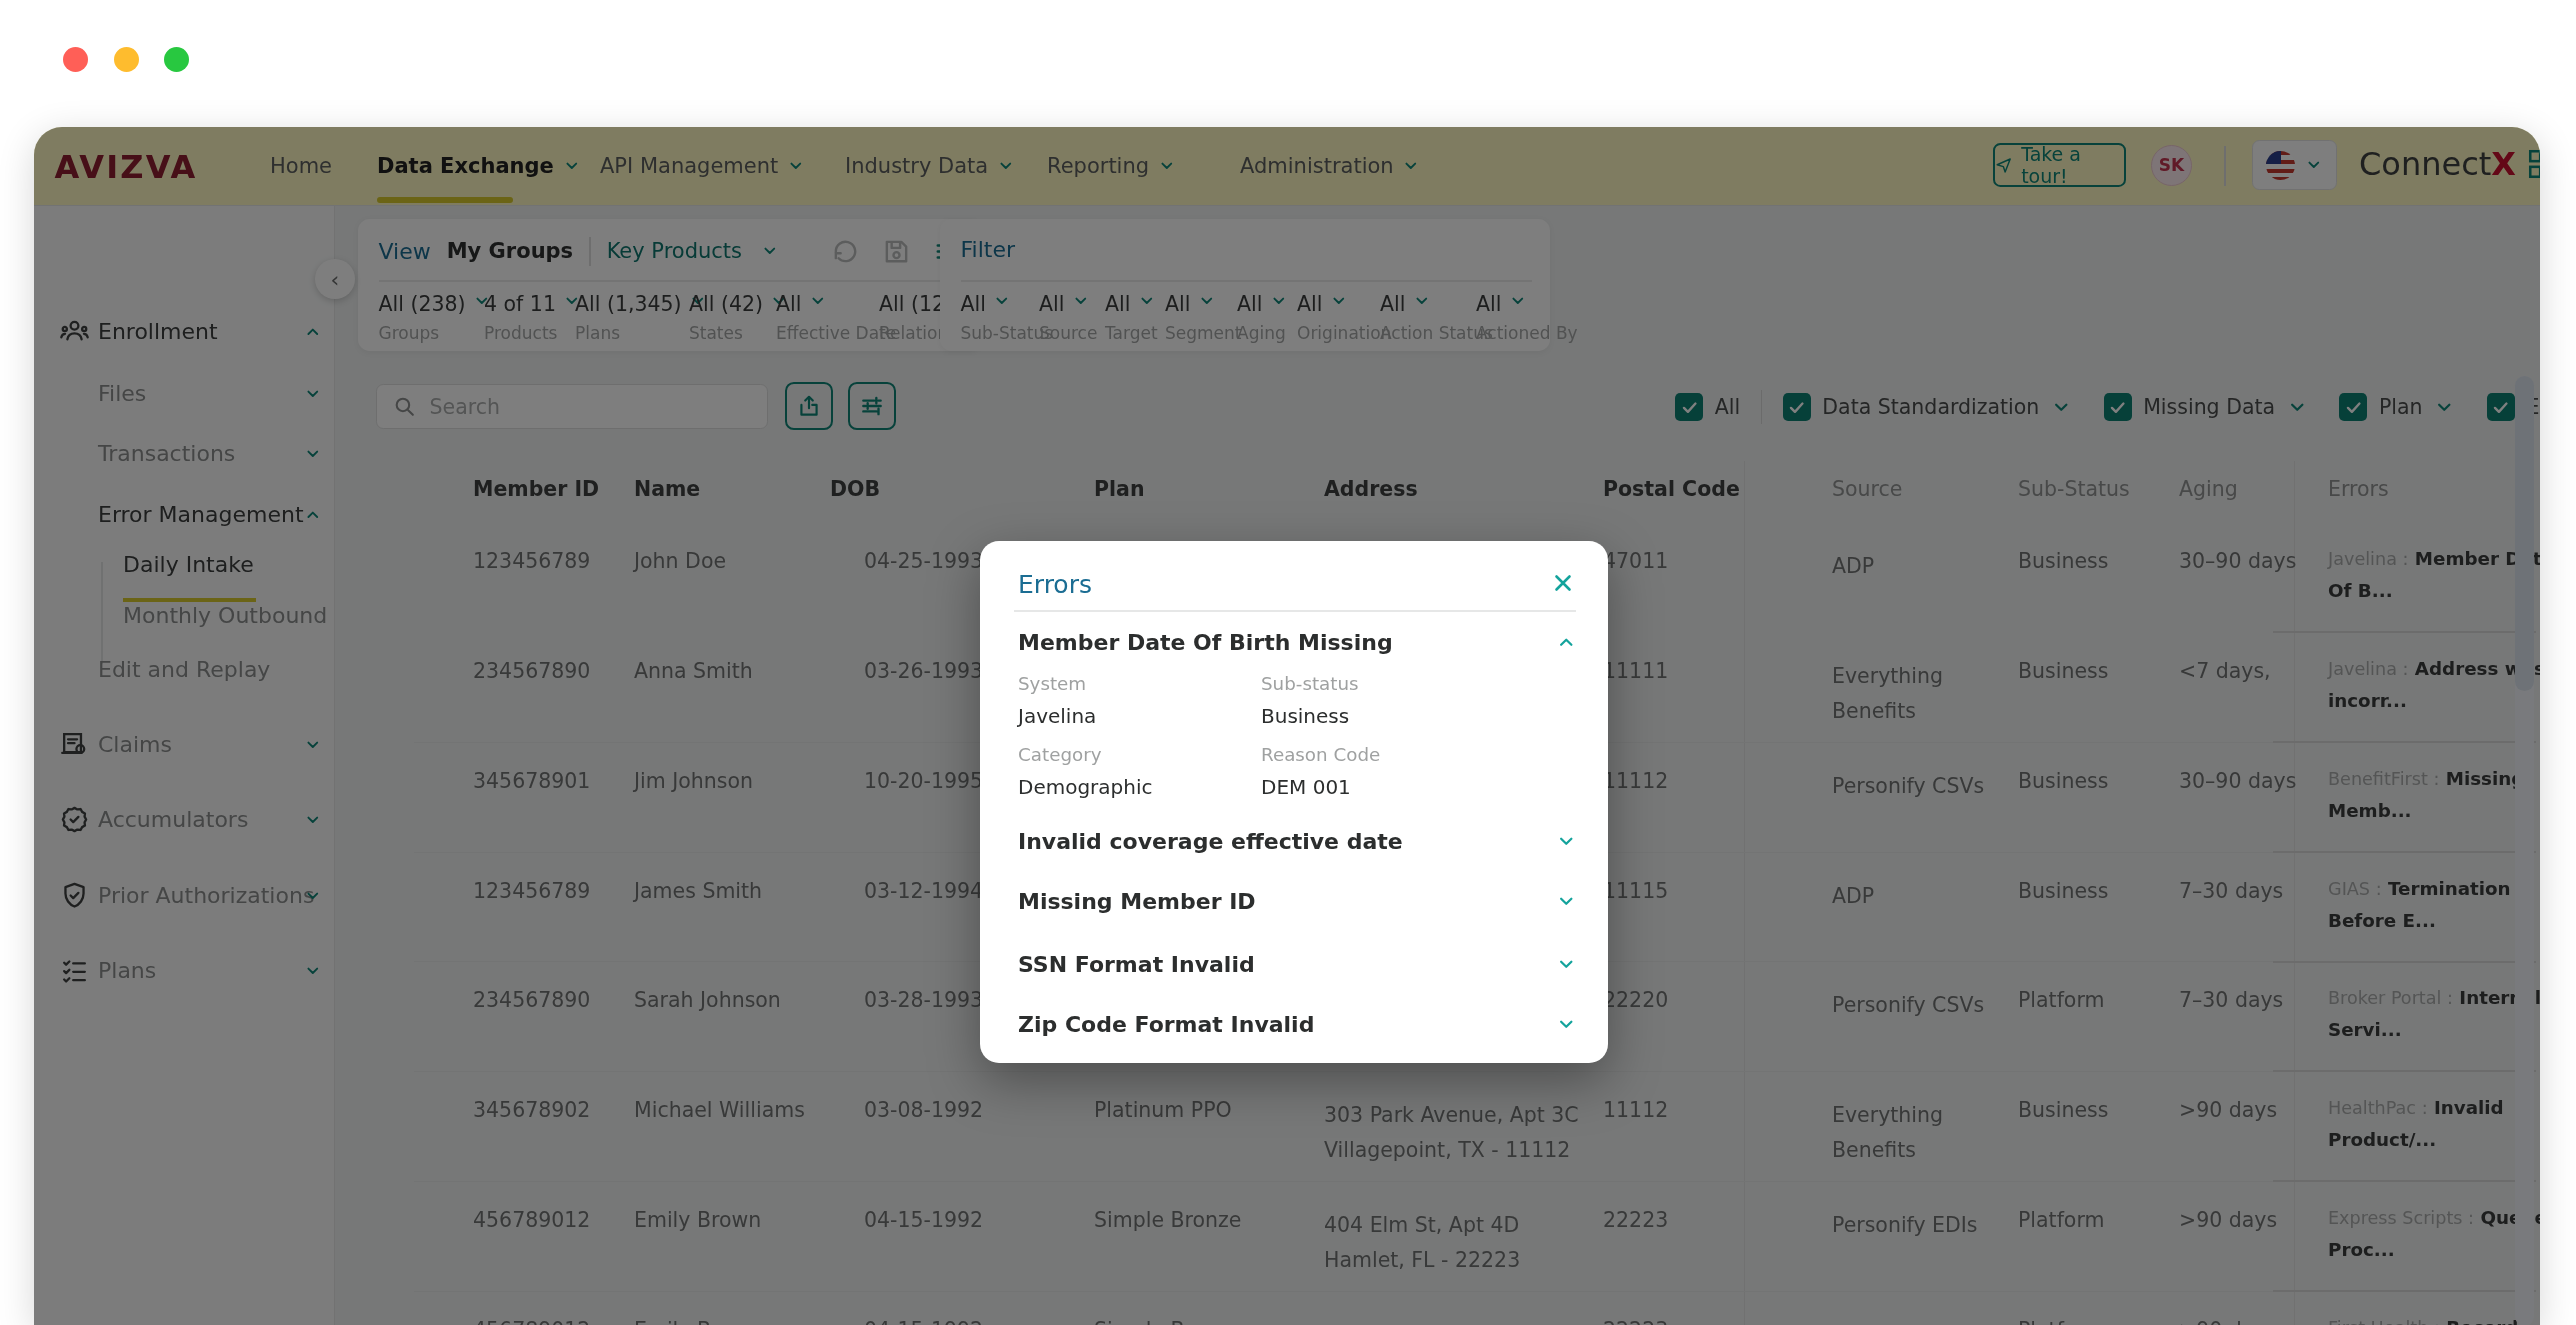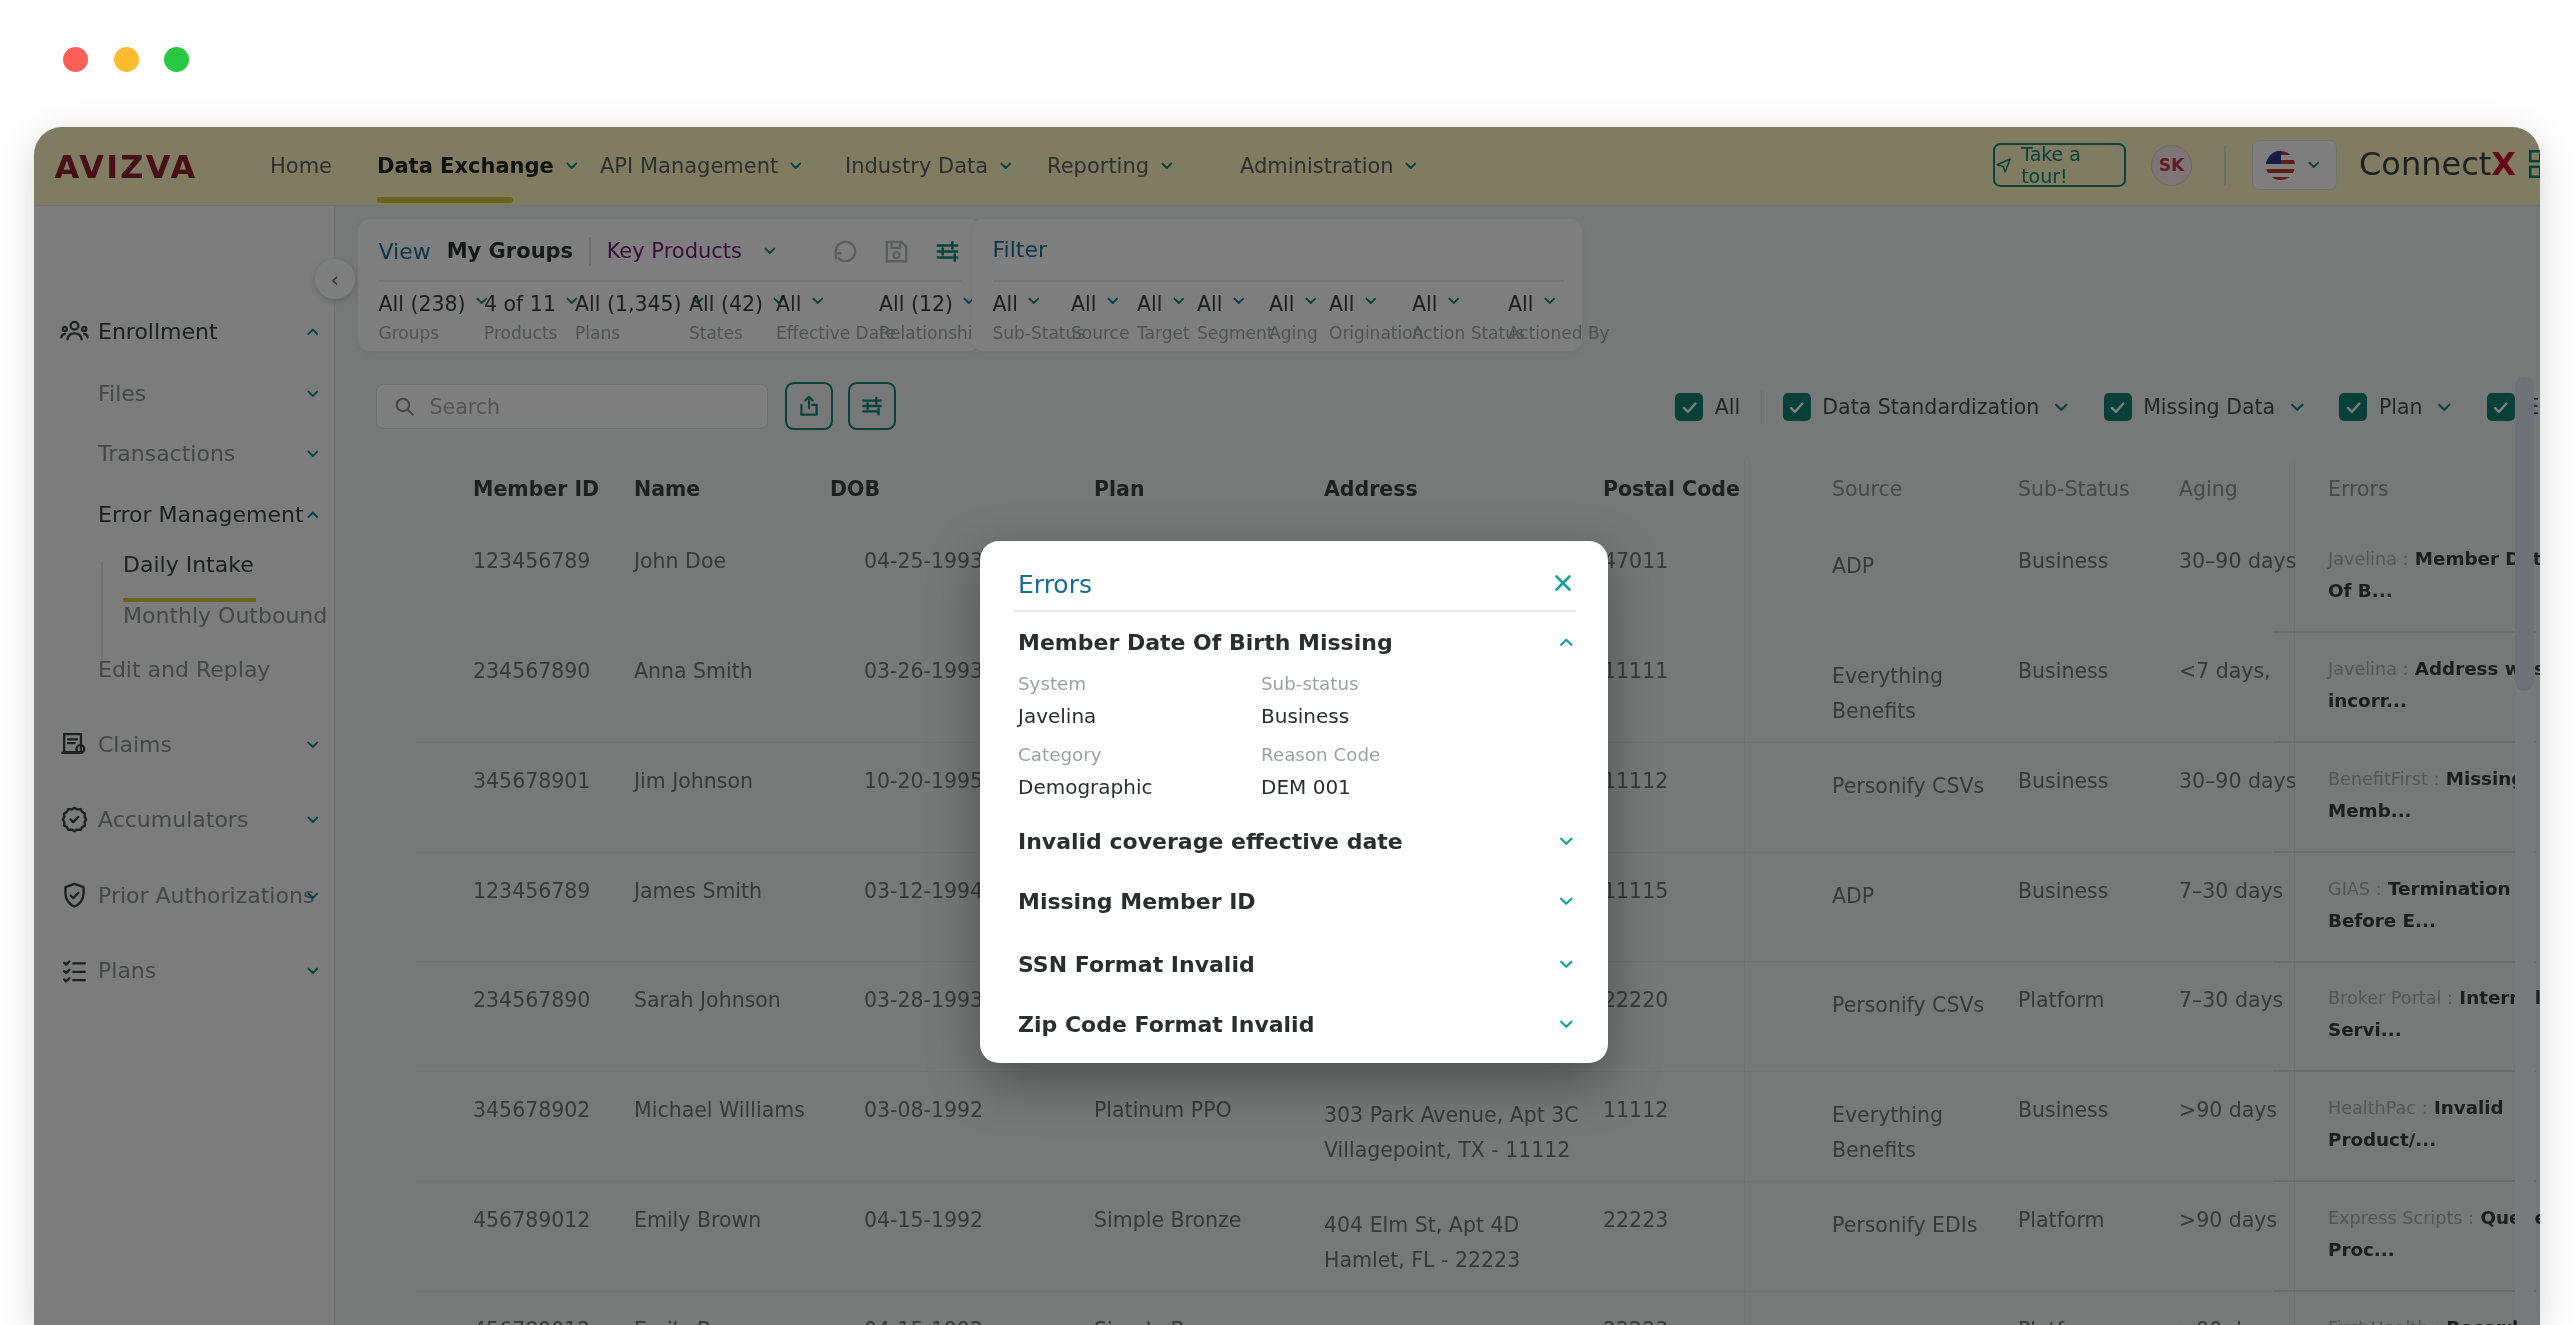--- a/index.html
+++ b/index.html
@@ -63,26 +63,26 @@
   .side-sub2 .lbl { left:89px; }
   .subtree-line { position:absolute; left:67px; top:356px; width:2.2px; height:102px; background:#e1e2e2; }
   .daily-underline { position:absolute; left:89px; top:392px; width:133px; height:3.7px; background:#d6c92c; }
   .collapse-pill { position:absolute; left:281px; top:132px; width:40px; height:40px; border-radius:50%;
     background:#fdfdfd; box-shadow:0 2.2px 7.3px rgba(0,0,0,.18); display:flex; align-items:center;
     justify-content:center; color:#6b6d6d; font-size:22px; z-index:5; }
 
   
   .card { position:absolute; background:#fdfdfd; border-radius:11.7px; box-shadow:0 1.5px 5.9px rgba(0,0,0,.05); }
   .view-card { left:324px; top:92px; width:622px; height:132px; }
-  .filter-card { left:938px; top:92px; width:610px; height:132px; }
+  .filter-card { left:906px; top:92px; width:610px; height:132px; }
   .card-title { font-size:22px; color:#1b6d93; }
   .vc-row1 { position:absolute; left:20.5px; top:17.6px; display:flex; align-items:center; gap:16px; }
   .vc-mygroups { font-size:21px; color:#2e3030; font-weight:600; }
   .vc-sep { width:1.5px; height:29px; background:#dcdddd; }
-  .vc-keyprod { font-size:21px; color:#701a75; display:flex; align-items:center; gap:19px; }
+  .vc-keyprod { font-size:21px; color:#0f766e; display:flex; align-items:center; gap:19px; }
   .vc-icons { position:absolute; right:17.6px; top:17.6px; display:flex; gap:22px; align-items:center; }
   .vc-icons .ic { width:29px; height:29px; }
   .ic.muted { color:#b9baba; } .ic.teal { color:#0f8577; }
   .card-divider { position:absolute; left:20.5px; right:17.6px; top:61px; height:1.5px; background:#e8e9e9; }
   .fpill { position:absolute; top:73px; }
   .fpill .val { font-size:20.5px; color:#3a3c3c; display:flex; gap:7.3px; white-space:nowrap; }
   .fpill .sub { font-size:17px; color:#a3a5a5; margin-top:7.3px; white-space:nowrap; }
 
   
   .search-box { position:absolute; left:342px; top:257px; width:392px; height:45px; background:#fdfdfd;

